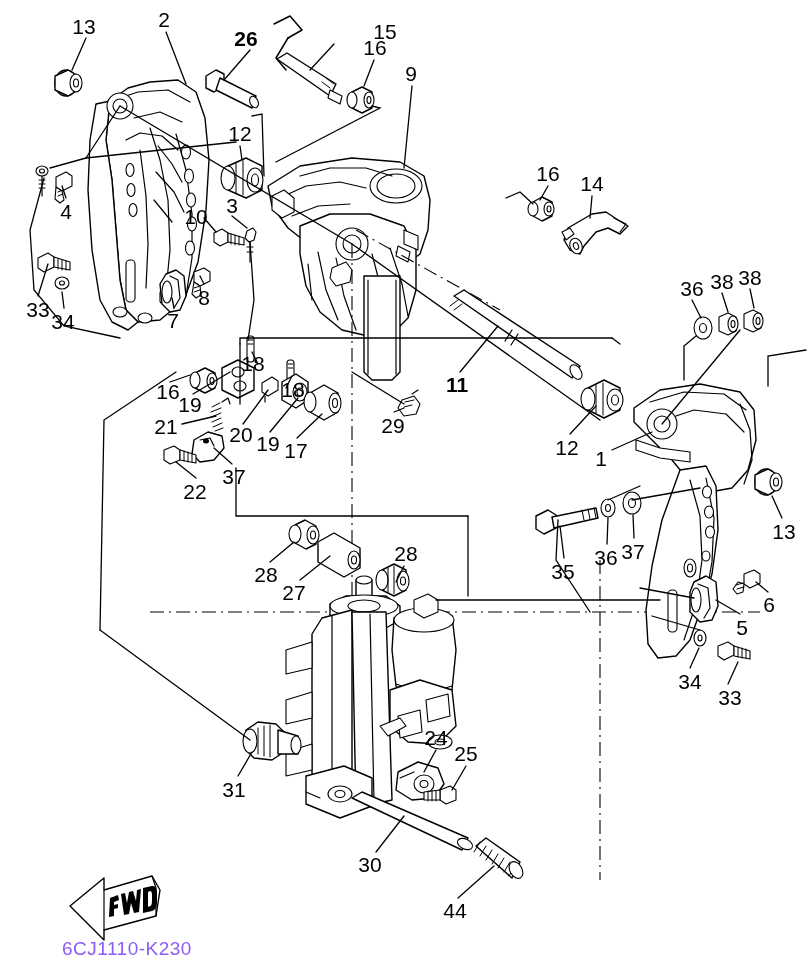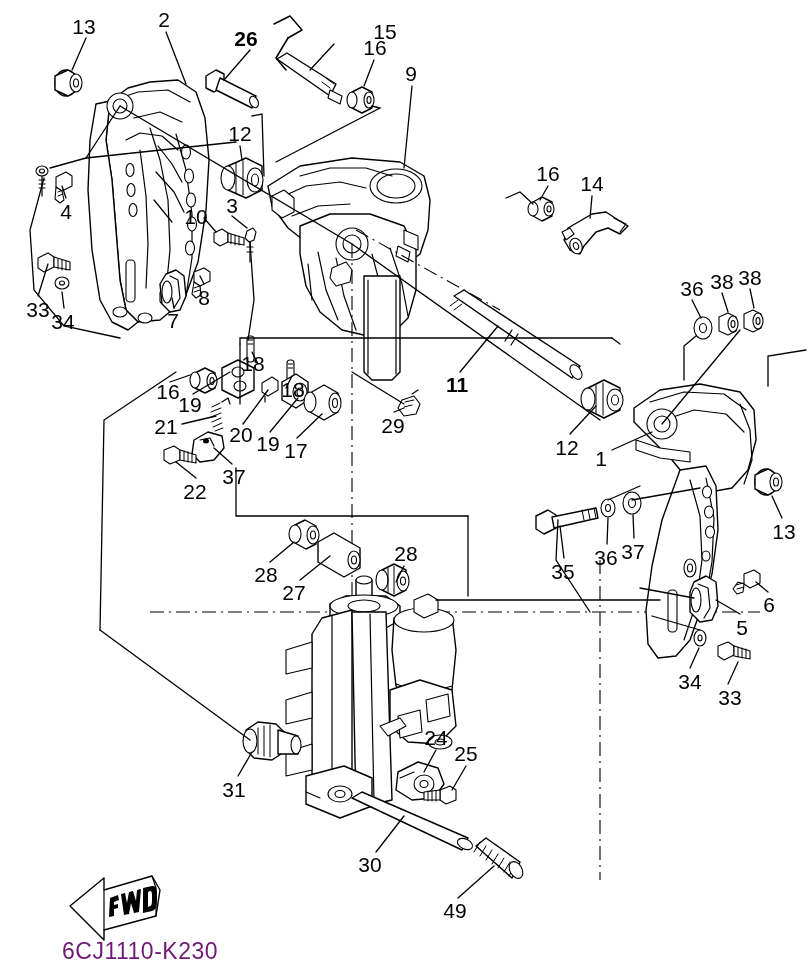--- a/index.html
+++ b/index.html
@@ -19,23 +19,23 @@
     font-weight:400;
     color:#000000;
     line-height:1;
     white-space:nowrap;
     letter-spacing:0px;
     transform:translate(-50%,-50%);
   }
   #diagram-code{
     position:absolute;
     left:62px; top:938px;
-    font-size:23px;
+    font-size:19px;
     letter-spacing:0.5px;
-    color:#701a75;
+    color:#8b5cf6;
     white-space:nowrap;
   }
 </style>
 </head>
 <body>
 
 <div id="page">
 
   <svg id="artwork" viewBox="0 0 811 965" xmlns="http://www.w3.org/2000/svg">
     <defs>
@@ -589,18 +589,18 @@
       <div class="callout" style="left: 769px; top: 604px;">6</div>
       <div class="callout" style="left: 690px; top: 681px;">34</div>
       <div class="callout" style="left: 730px; top: 697px;">33</div>
       <div class="callout" style="left: 266px; top: 574px;">28</div>
       <div class="callout" style="left: 294px; top: 592px;">27</div>
       <div class="callout" style="left: 406px; top: 553px;">28</div>
       <div class="callout" style="left: 234px; top: 789px;">31</div>
       <div class="callout" style="left: 436px; top: 737px;">24</div>
       <div class="callout" style="left: 466px; top: 753px;">25</div>
       <div class="callout" style="left: 370px; top: 864px;">30</div>
-      <div class="callout" style="left: 455px; top: 910px;">49</div>
+      <div class="callout" style="left: 455px; top: 910px;">44</div>
     </div>
 
   <div id="diagram-code">6CJ1110-K230</div>
 
 </div>
 
 </body></html>

